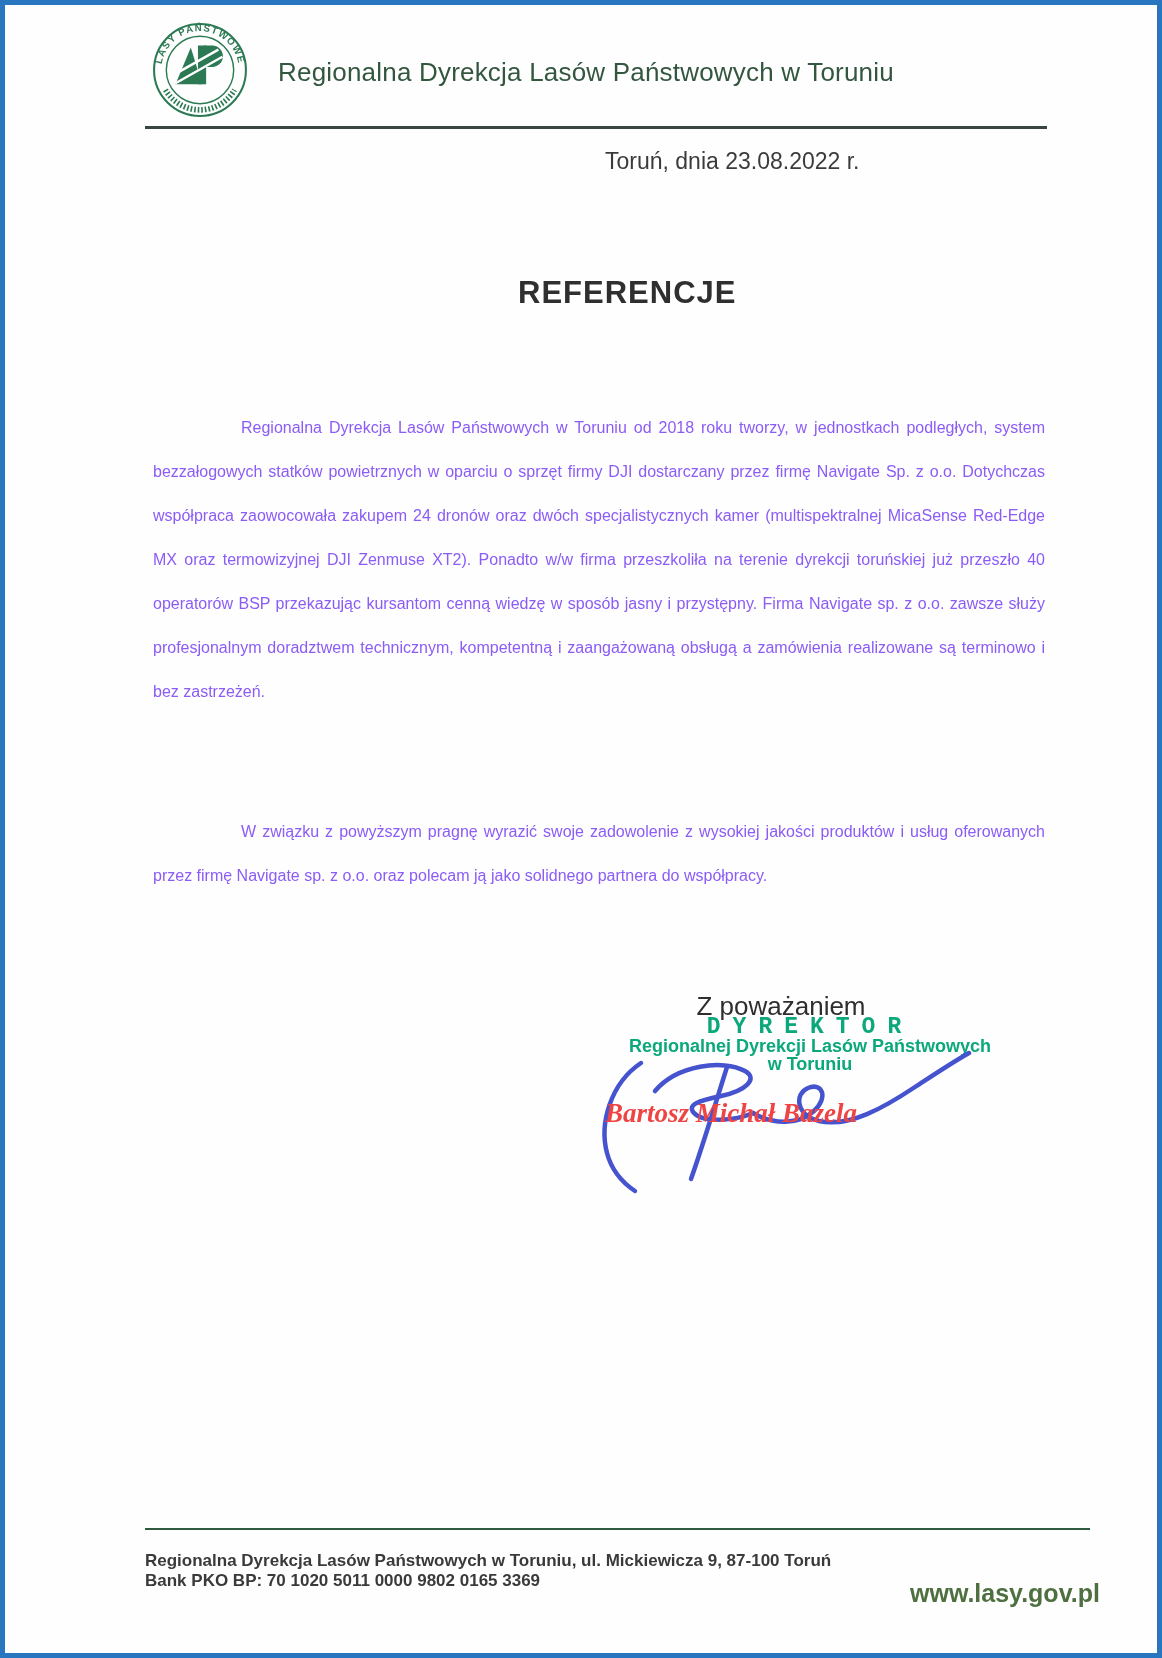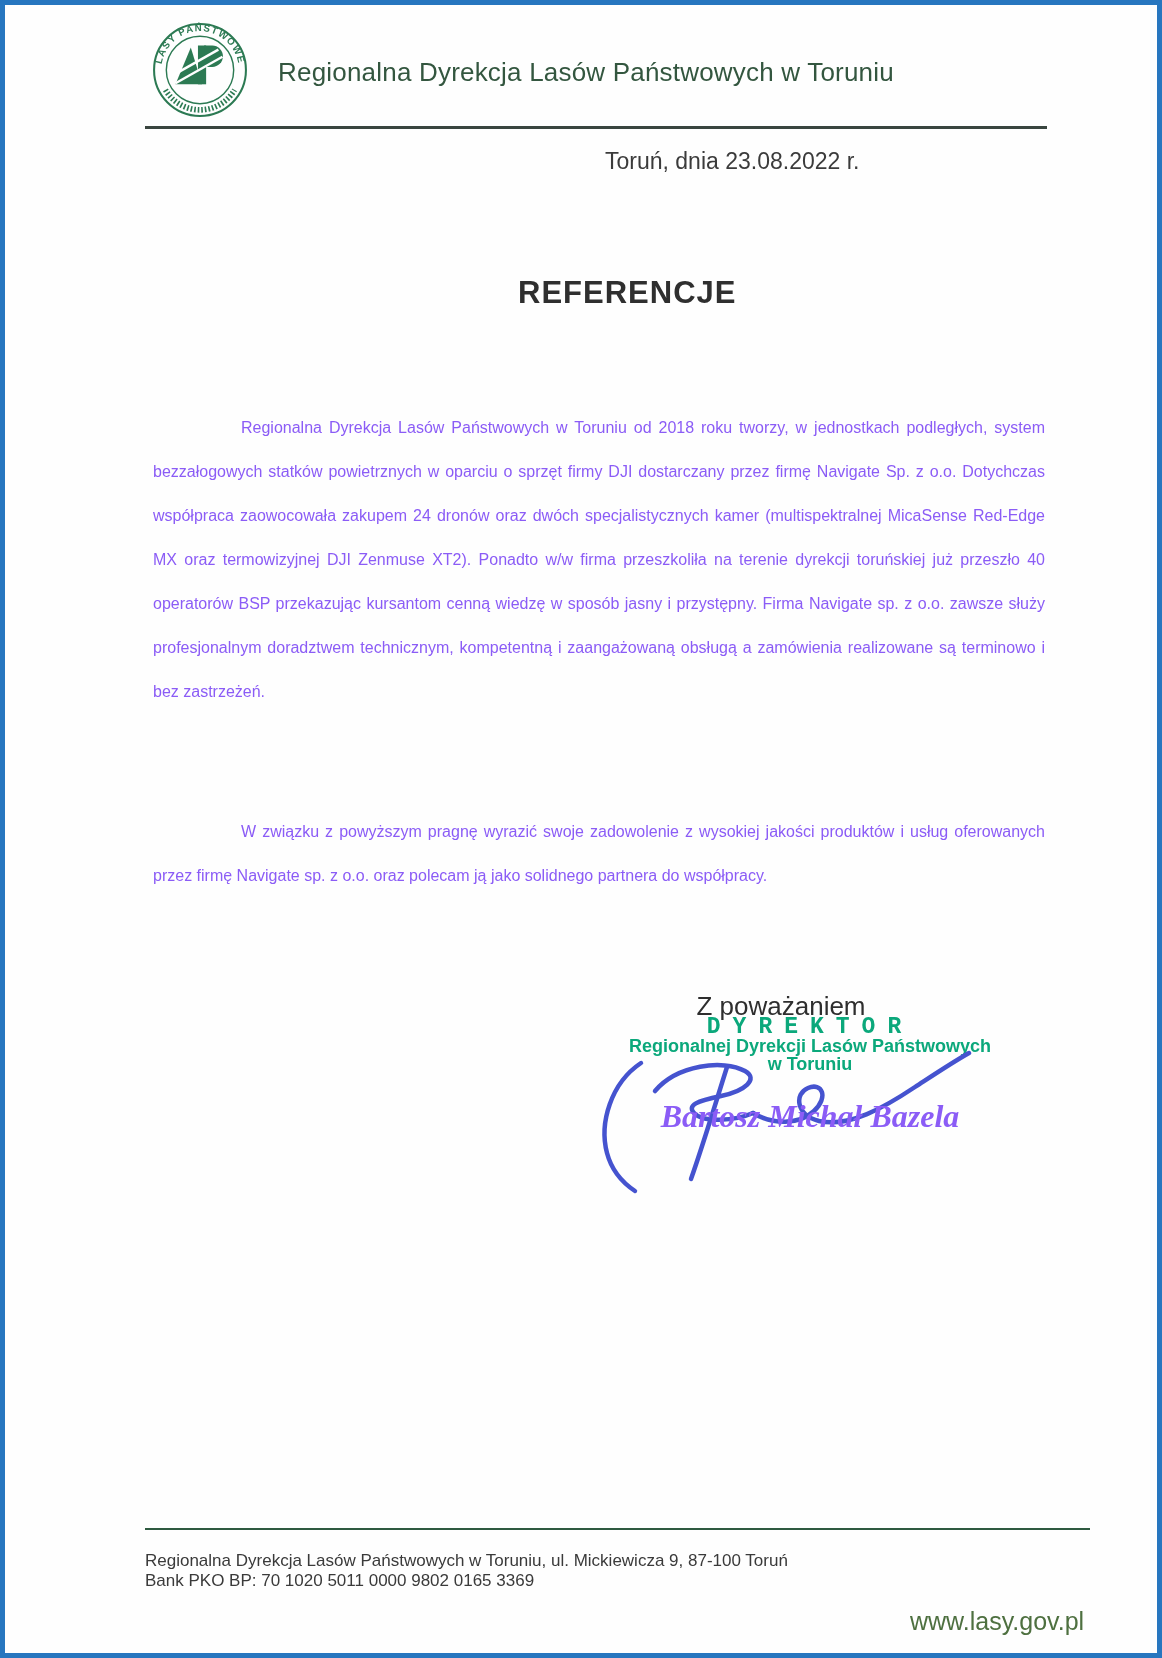--- a/index.html
+++ b/index.html
@@ -75,45 +75,43 @@
   .stamp-line1 {
     left: 600px; top: 1031px; width: 410px;
     font-size: 18px; font-weight: bold;
   }
   .stamp-line2 {
     left: 600px; top: 1049px; width: 410px;
     font-size: 18px; font-weight: bold;
   }
   .signer-name {
     left: 600px; top: 1093px; width: 410px;
-    text-align: center;
     font-family: "Liberation Serif", serif;
-    font-size: 32px; font-weight: bold; font-style: italic;
-    color: #8b5cf6;
+    font-size: 27px; font-weight: bold; font-style: italic;
+    color: #ef4444;
     white-space: nowrap;
   }
   .signature-svg { left: 588px; top: 1026px; width: 385px; height: 165px; }
 
   
   .footer-rule {
     left: 140px; top: 1523px; width: 945px; height: 0;
     border-top: 2.5px solid #2e5a40;
   }
   .footer-block {
     left: 140px; top: 1546px; width: 700px;
     font-size: 17px; line-height: 19.5px;
     color: #3a3a3a;
   }
-  .footer-line { white-space: nowrap; }
+  .footer-line { white-space: nowrap; font-weight: bold; }
   .website {
     left: 905px; top: 1574px; width: 240px;
-    font-size: 25px; font-weight: normal;
+    font-size: 25px; font-weight: bold;
     color: #4e7040;
     white-space: nowrap;
-    margin-top: 28px;
   }
 </style>
 </head>
 <body>
 
 <div class="page">
 
   <svg class="abs logo" viewBox="0 0 96 96" xmlns="http://www.w3.org/2000/svg">
     <defs>
       <path id="arcTop" d="M 48,48 m -38,0 a 38,38 0 1 1 76,0" fill="none"></path>

